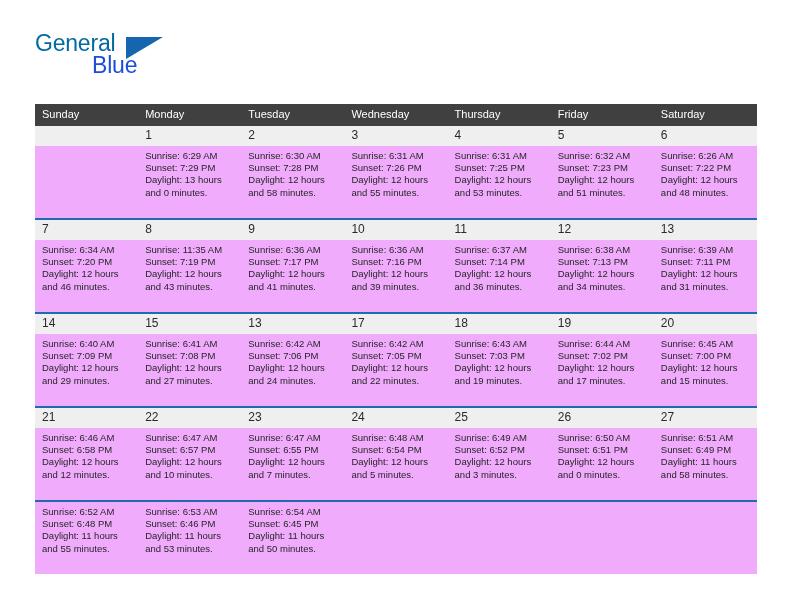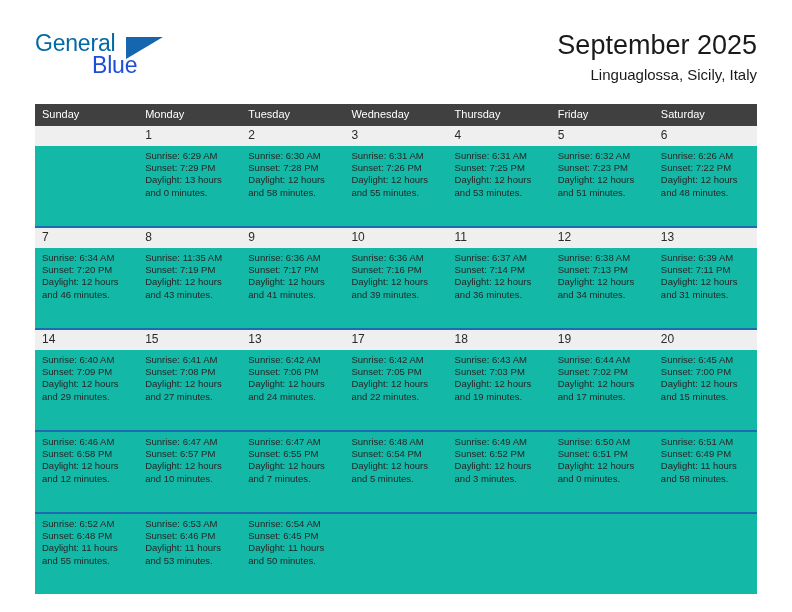--- a/index.html
+++ b/index.html
@@ -123,47 +123,43 @@
     font-size: 12px;
     color: #2a2a2a;
     padding: 2px 0 3px 7px;
     height: 14px;
     line-height: 15px;
     vertical-align: top;
   }
   tr.daynum-row td.empty { background: #efefef; }
 
   tr.detail-row td {
-    background: #14b8a6;
+    background: #f0abfc;
     font-size: 9.5px;
     color: #262626;
-    padding: 4px 6px 16px 7px;
+    padding: 4px 6px 8px 7px;
     vertical-align: top;
     line-height: 12.2px;
     height: 60px;
   }
   .detail-line { white-space: nowrap; }
 </style>
 </head>
 <body>
 
 <div class="page">
 
   <div class="header">
 
     <div class="brand">
       <span class="brand-general">General</span>
       <span class="brand-mark"></span>
       <span class="brand-blue">Blue</span>
     </div>
 
-    <div class="title-block">
-      <div class="cal-title">September 2025</div>
-      <div class="cal-subtitle">Linguaglossa, Sicily, Italy</div>
-    </div>
 
   </div>
 
   <table class="calendar">
     <colgroup>
       <col>
         <col>
         <col>
         <col>
         <col>
@@ -338,20 +334,29 @@
           <td>
             <div class="detail-line">Sunrise: 6:45 AM</div>
             <div class="detail-line">Sunset: 7:00 PM</div>
             <div class="detail-line">Daylight: 12 hours</div>
             <div class="detail-line">and 15 minutes.</div>
           </td>
         </tr>
         <tr class="week-sep">
           <td colspan="7"></td>
         </tr>
+        <tr class="daynum-row">
+          <td>21</td>
+          <td>22</td>
+          <td>23</td>
+          <td>24</td>
+          <td>25</td>
+          <td>26</td>
+          <td>27</td>
+        </tr>
         <tr class="detail-row">
           <td>
             <div class="detail-line">Sunrise: 6:46 AM</div>
             <div class="detail-line">Sunset: 6:58 PM</div>
             <div class="detail-line">Daylight: 12 hours</div>
             <div class="detail-line">and 12 minutes.</div>
           </td>
           <td>
             <div class="detail-line">Sunrise: 6:47 AM</div>
             <div class="detail-line">Sunset: 6:57 PM</div>

